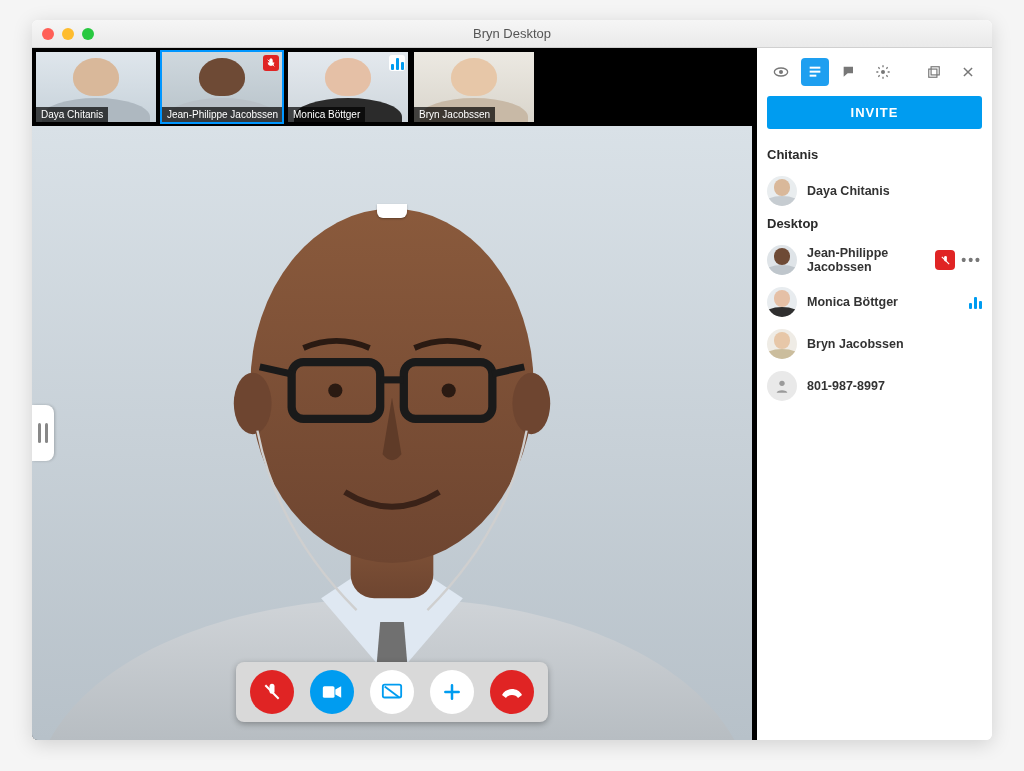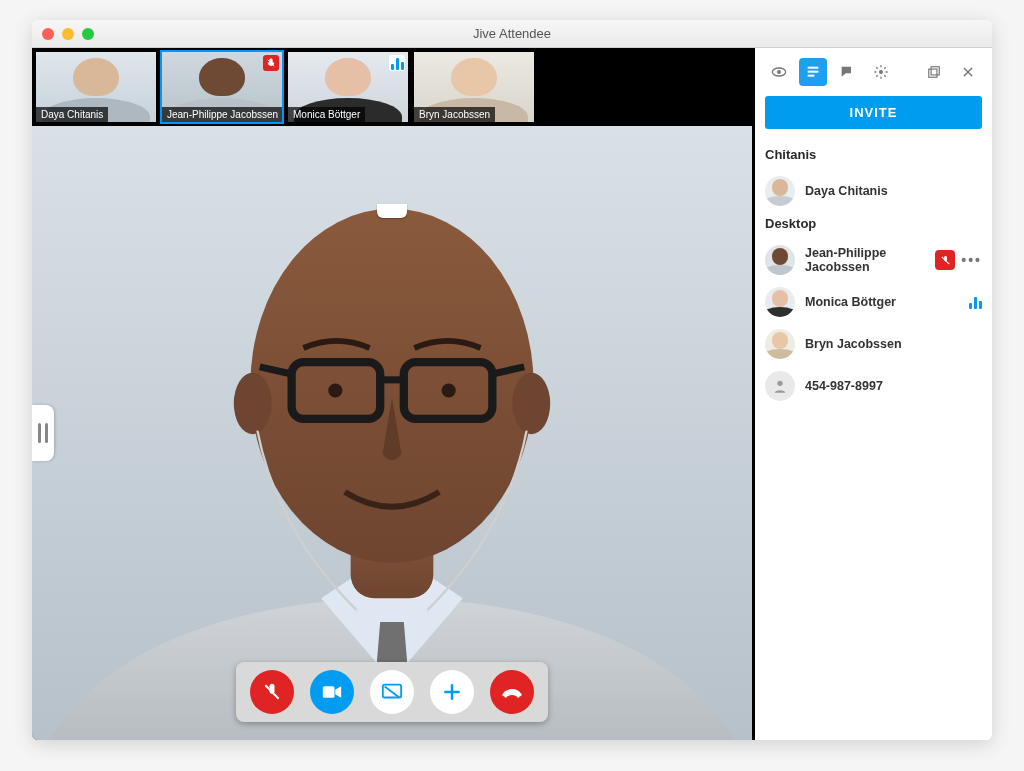--- a/index.html
+++ b/index.html
@@ -150,21 +150,21 @@
     width: 44px; height: 44px; border-radius: 50%;
     display:flex; align-items:center; justify-content:center;
     cursor: pointer;
   }
   .ctl.red  { background:#e02424; }
   .ctl.blue { background:#009cf0; }
   .ctl.white{ background:#fff; }
 
   .sidebar {
     width: 240px;
-    border-left: 3px solid #000000;
+    border-left: 5px solid #000000;
     background: #fff;
     display: flex; flex-direction: column;
     padding: 10px 10px 0;
   }
   .side-top {
     display: flex; align-items:center; gap:6px;
     margin-bottom: 10px;
   }
   .side-top .spacer { flex:1; }
   .icon-btn {
@@ -223,21 +223,21 @@
 </head>
 <body>
 
 <div class="window">
   <div class="titlebar">
     <div class="traffic-lights">
       <div class="tl red"></div>
       <div class="tl yellow"></div>
       <div class="tl green"></div>
     </div>
-    <div class="titlebar-title">Jive Attendee</div>
+    <div class="titlebar-title">Bryn Desktop</div>
   </div>
 
   <div class="content">
     <div class="video-area">
 
       <div class="thumb-row">
         <div class="thumb p1">
           <div class="face"></div>
           <div class="thumb-name">Daya Chitanis</div>
         </div>
@@ -448,18 +448,18 @@
         <div class="person-name">Bryn Jacobssen</div>
       </div>
 
       <div class="person-row">
         <div class="avatar phone">
           <svg width="16" height="16" viewBox="0 0 24 24">
               <circle cx="12" cy="8" r="4" fill="#9a9a9a"></circle>
               <path d="M4 22c0-5 16-5 16 0" fill="#9a9a9a"></path>
             </svg>
         </div>
-        <div class="person-name">454-987-8997</div>
+        <div class="person-name">801-987-8997</div>
       </div>
 
     </div>
   </div>
 </div>
 
 </body></html>

